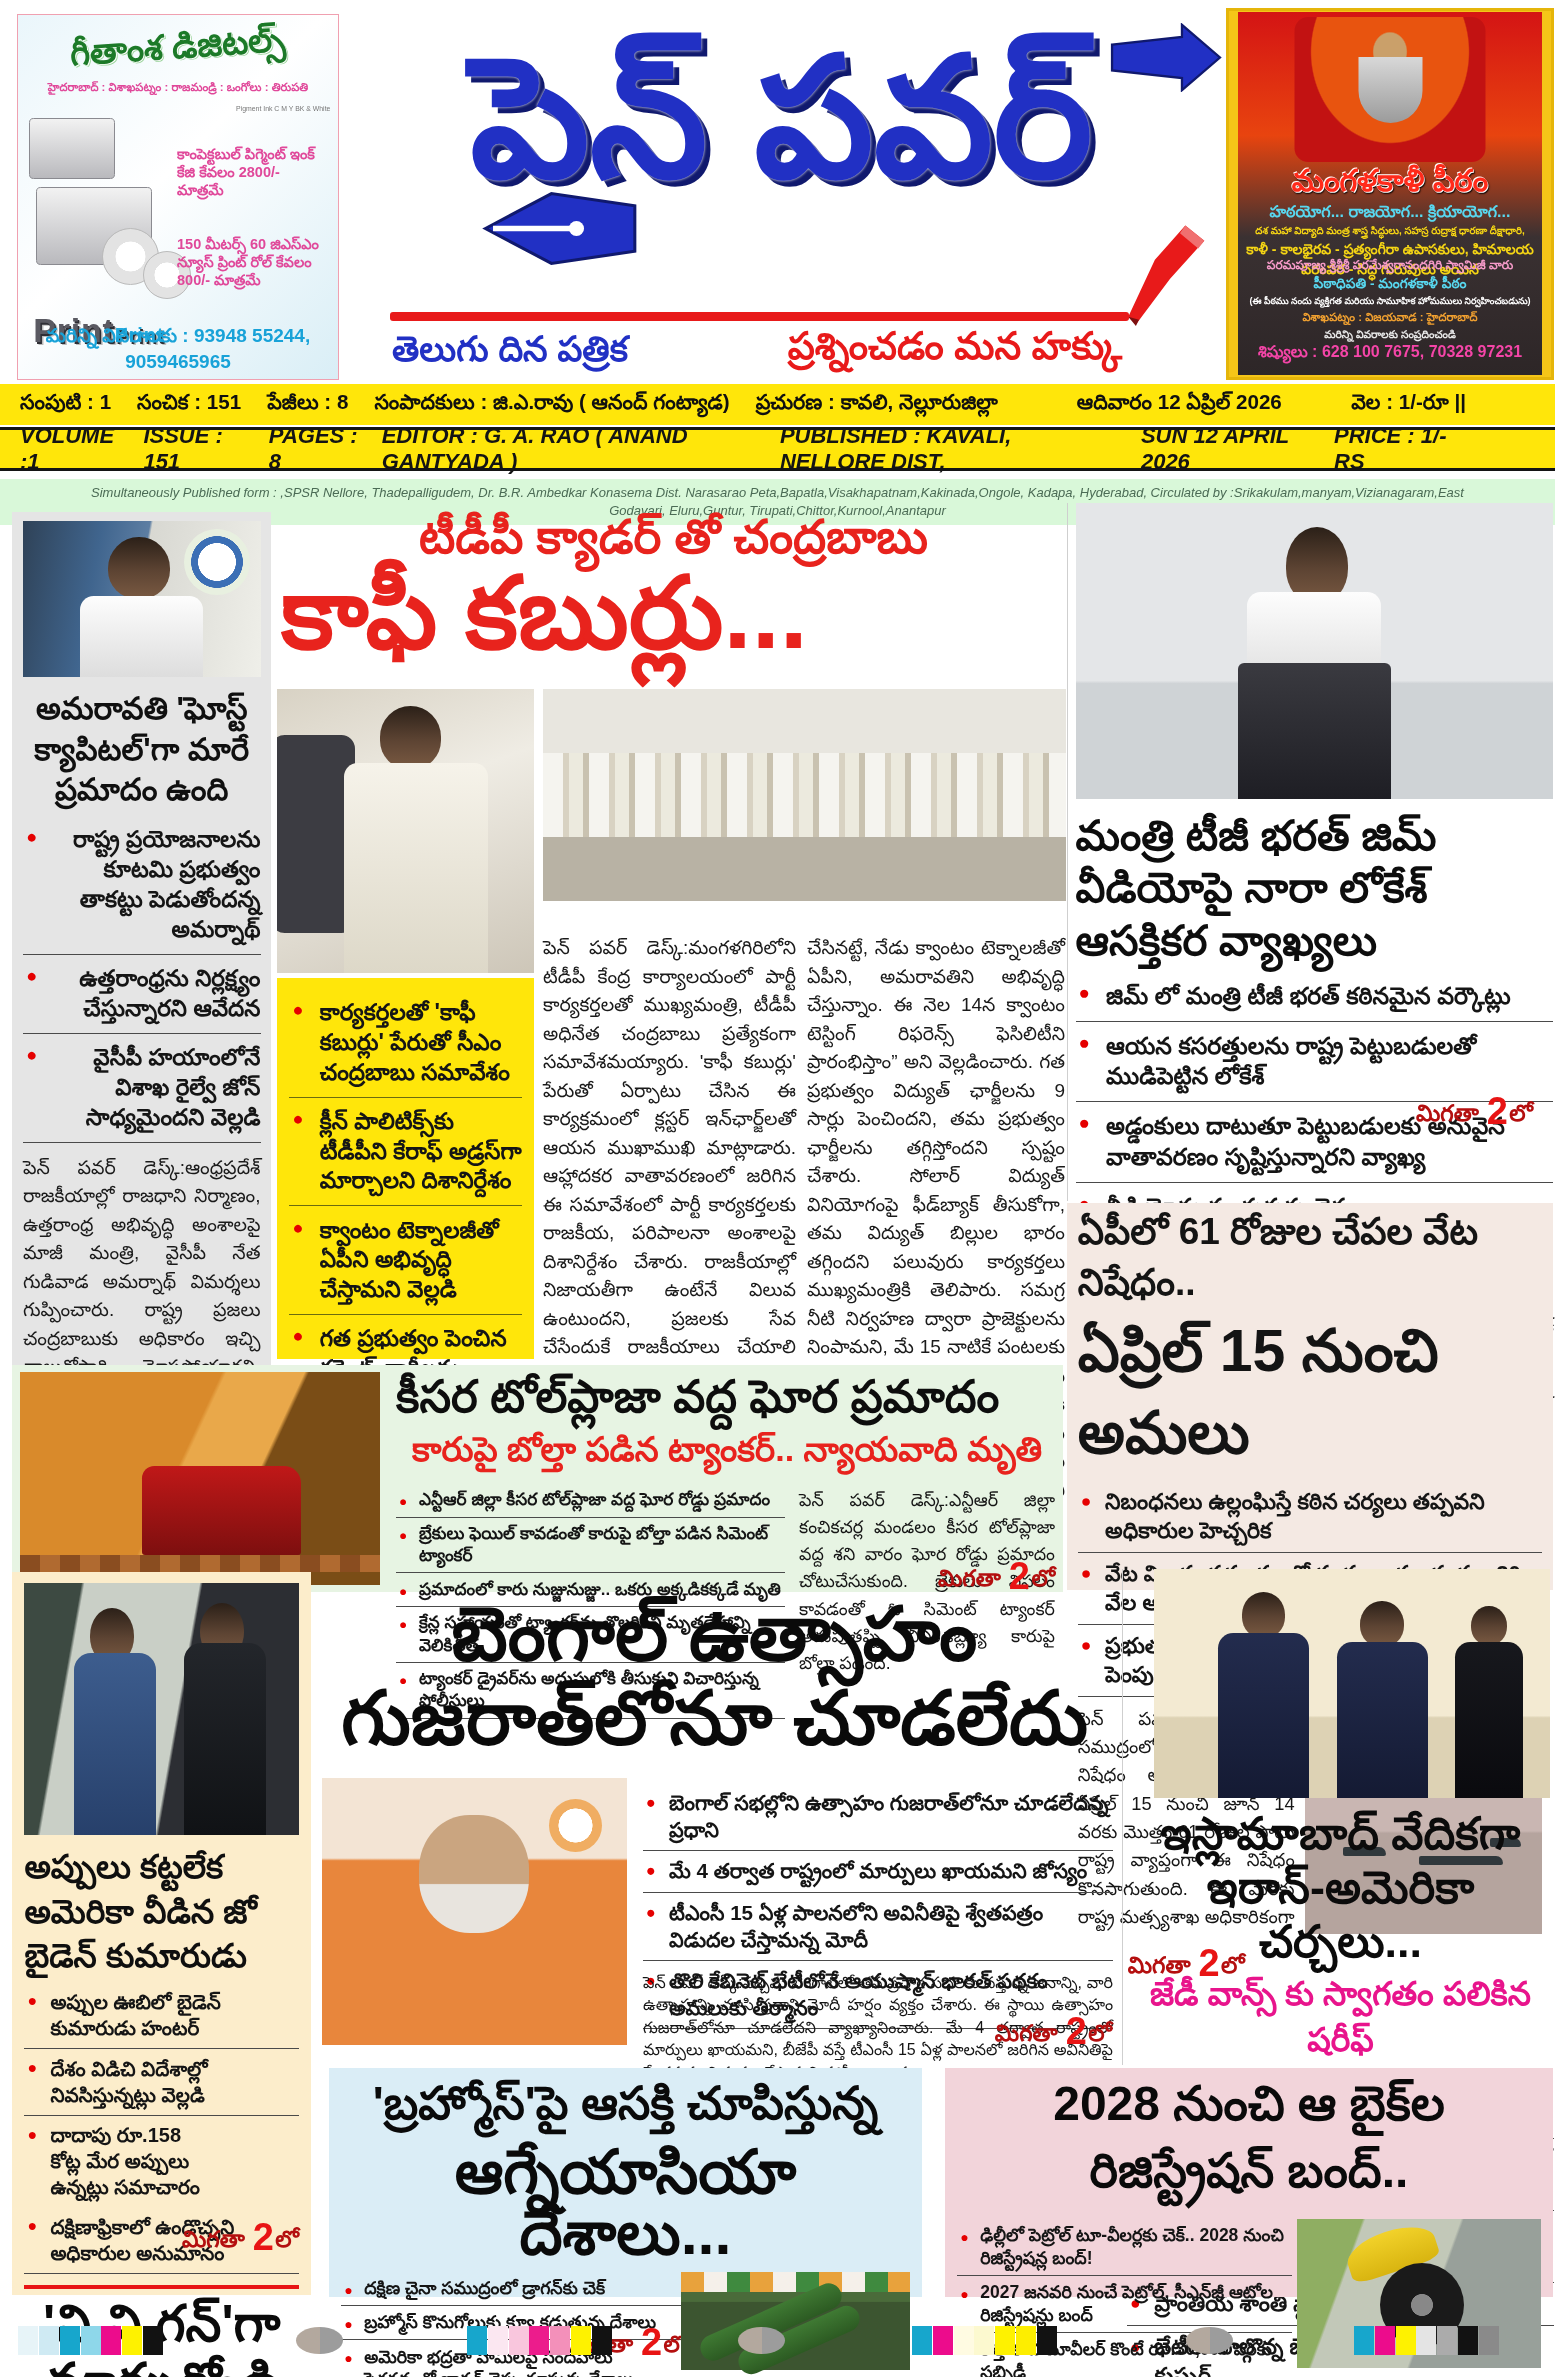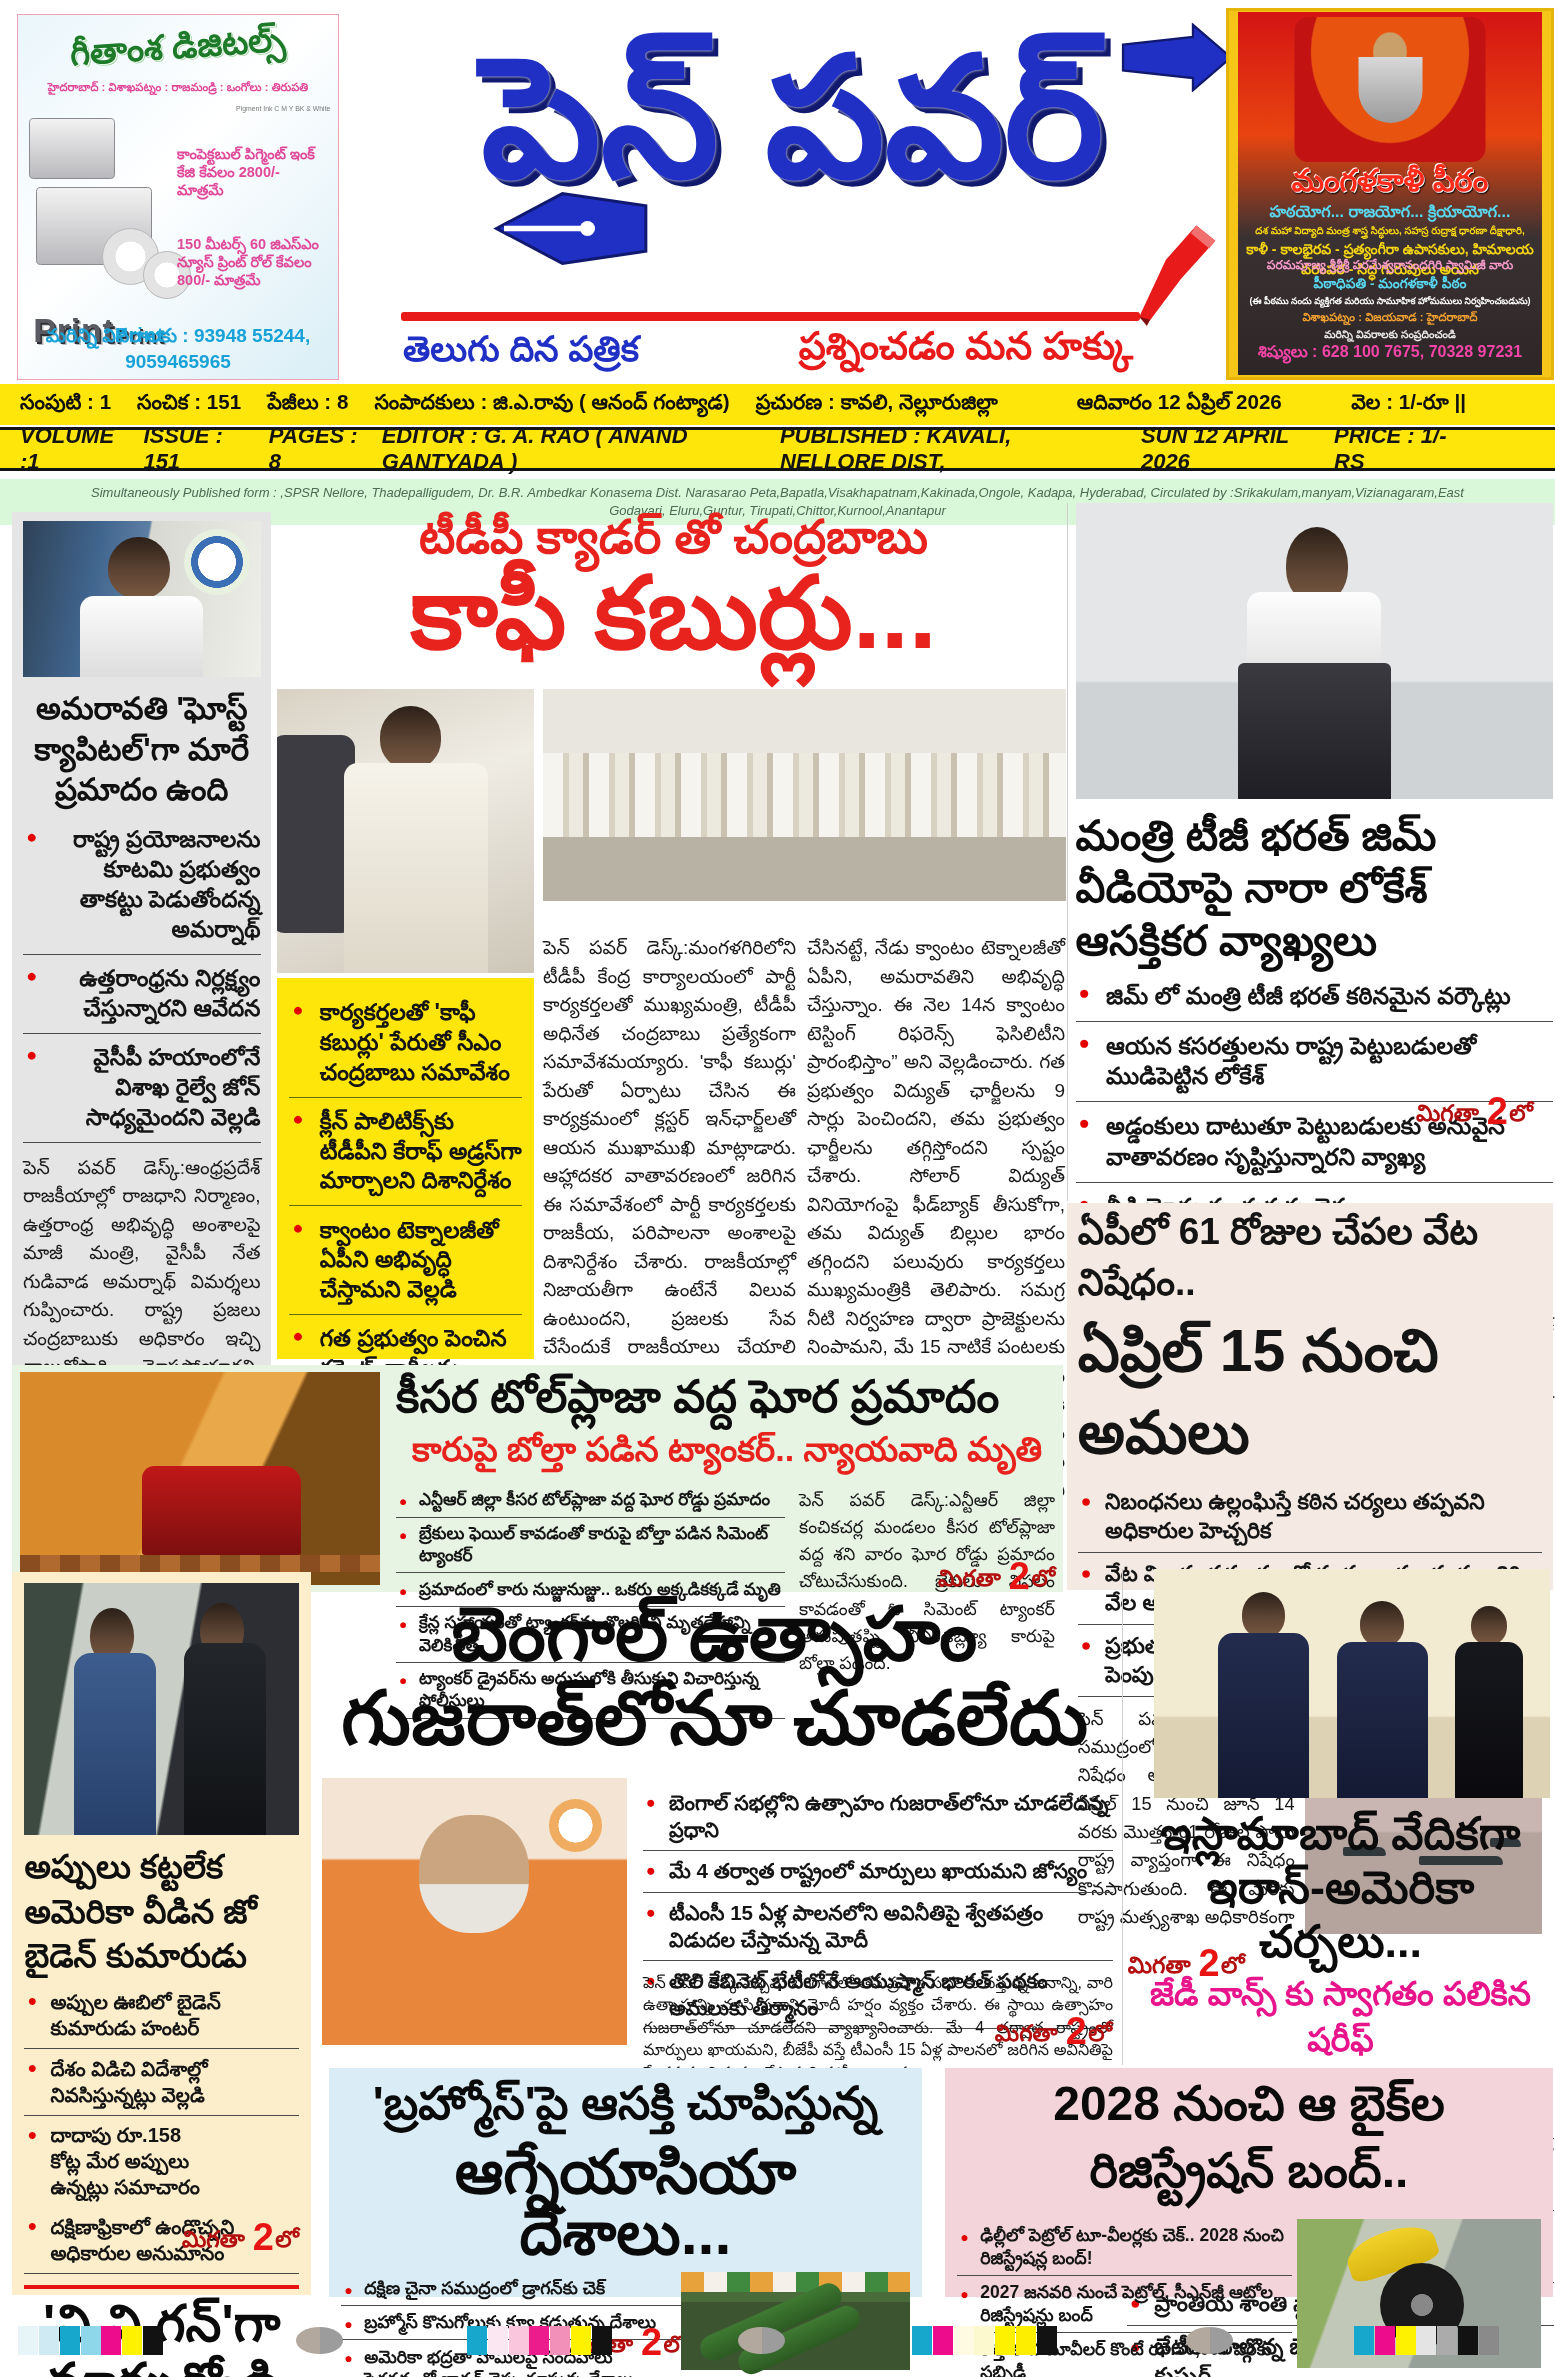--- a/index.html
+++ b/index.html
@@ -14,21 +14,21 @@
   .adl-cities{text-align:center;font-size:11.4px;color:#e0489a;margin-top:7.6px;font-weight:bold;}
   .adl-printers{position:absolute;left:10.7px;top:99px;width:145px;height:191px;}
   .prn{position:absolute;background:linear-gradient(#f2f2f2,#b9b9bd);border:0.8px solid #8a8a90;border-radius:4.6px;}
   .roll{position:absolute;background:radial-gradient(circle at 50% 50%,#fff 0 38%,#e3e3e3 39% 70%,#cfcfcf 71% 100%);border-radius:50%;border:0.8px solid #bbb;}
   .adl-offer{position:absolute;left:159px;width:152px;color:#e0489a;font-weight:bold;font-size:14.5px;line-height:1.25;}
   .adl-ink{position:absolute;right:7.6px;top:90px;font-size:6.9px;color:#777;}
   .adl-print{position:absolute;left:15.2px;top:296px;font-size:34px;font-weight:bold;color:#5a5a62;
              text-shadow:1.5px 1.5px 0 #2e2e34,3px 3px 0 #bbb;letter-spacing:0.8px;}
   .adl-print i{font-style:normal;color:#22aadd;font-size:20px;}
   .adl-contact{position:absolute;left:0;right:0;bottom:6.1px;text-align:center;font-size:19px;font-weight:bold;color:#18a2d8;}
-  .mh-center{left:354px;top:9.1px;width:877px;height:372px;}
+  .mh-center{left:343px;top:9.1px;width:877px;height:372px;}
   .logo-text{position:absolute;left:0;right:0;top:21.3px;text-align:center;font-size:168px;line-height:1.05;
              font-weight:bold;color:#2130c4;
              text-shadow:0 0 3px #fff,6.1px 6.1px 0 #10196e;}
   .nib-left{position:absolute;left:136px;top:174px;width:160px;height:91px;}
   .arrow-right{position:absolute;right:-3px;top:13.7px;width:114px;height:69px;}
   .red-pen{position:absolute;right:7.6px;bottom:49px;width:99px;height:114px;}
   .red-rule{position:absolute;left:47px;right:91px;top:303px;height:9.1px;background:#e81a1a;border-radius:3px;}
   .tag-left{position:absolute;left:49px;top:320px;font-size:35px;font-weight:bold;color:#2130c4;}
   .tag-right{position:absolute;right:98px;top:316px;font-size:38px;font-weight:bold;color:#e81a1a;}
   .ad-right{left:1226px;top:7.6px;width:328px;height:372px;background:#f5c518;
@@ -67,21 +67,21 @@
   .ama-logo{position:absolute;right:10.7px;top:7.6px;width:66px;height:66px;border-radius:50%;
             background:radial-gradient(circle,#ffffff 0 40%,#3b6fb5 41% 55%,#e8f0e0 56% 74%,#48a048 75% 100%);}
   .head{position:absolute;border-radius:50% 50% 46% 46%;background:linear-gradient(#2b2018,#5d4433 55%,#7a5a42);}
   .shirt{position:absolute;background:linear-gradient(#fdfdfd,#dddddd);border-radius:13.7px 13.7px 0 0;}
   .ama-h{margin:12.2px 1.5px 6.1px;font-size:31px;font-weight:bold;text-align:center;line-height:1.3;color:#101010;}
   .art-ama .bullets li{font-size:23px;font-weight:bold;text-align:right;}
   .ama-body{margin-top:10.7px;}
   .art-ama .morewrap{display:block;text-align:right;margin-top:7.6px;}
   
   .lead-kicker{left:281px;top:509px;width:785px;text-align:center;font-size:47px;font-weight:bold;color:#e8231d;}
-  .lead-h{left:281px;top:563px;width:785px;text-align:center;font-size:101px;font-weight:bold;color:#e8231d;line-height:1.0;}
+  .lead-h{left:281px;top:563px;width:785px;text-align:left;font-size:101px;font-weight:bold;color:#e8231d;line-height:1.0;}
   .lead-ph1{left:277px;top:689px;width:257px;height:284px;background:linear-gradient(160deg,#d8d2c4 0%,#efece4 40%,#cdc6b8 100%);}
   .lead-ph1 .chair{position:absolute;left:-6.1px;top:46px;width:84px;height:198px;background:#3c3c42;border-radius:13.7px;}
   .lead-ph2{left:543px;top:689px;width:523px;height:212px;background:linear-gradient(#e8e6df 0 58%,#b8b2a4 59% 100%);}
   .crowd{position:absolute;left:0;right:0;top:64px;height:84px;
          background:repeating-linear-gradient(90deg,#f5f4ef 0 20px,#d8d2c2 20px 26px,#eceade 26px 40px,#c9c2b0 40px 46px);}
   .lead-box{left:277px;top:978px;width:257px;height:381px;background:#ffe60a;padding:10.7px 12.2px;box-sizing:border-box;}
   .lead-box .bullets li{font-size:23px;font-weight:bold;border-bottom:1.5px solid #6b6b10;}
   .lead-col{top:934px;height:427px;}
   .c1{left:543px;width:253px;}
   .c2{left:807px;width:258px;}

